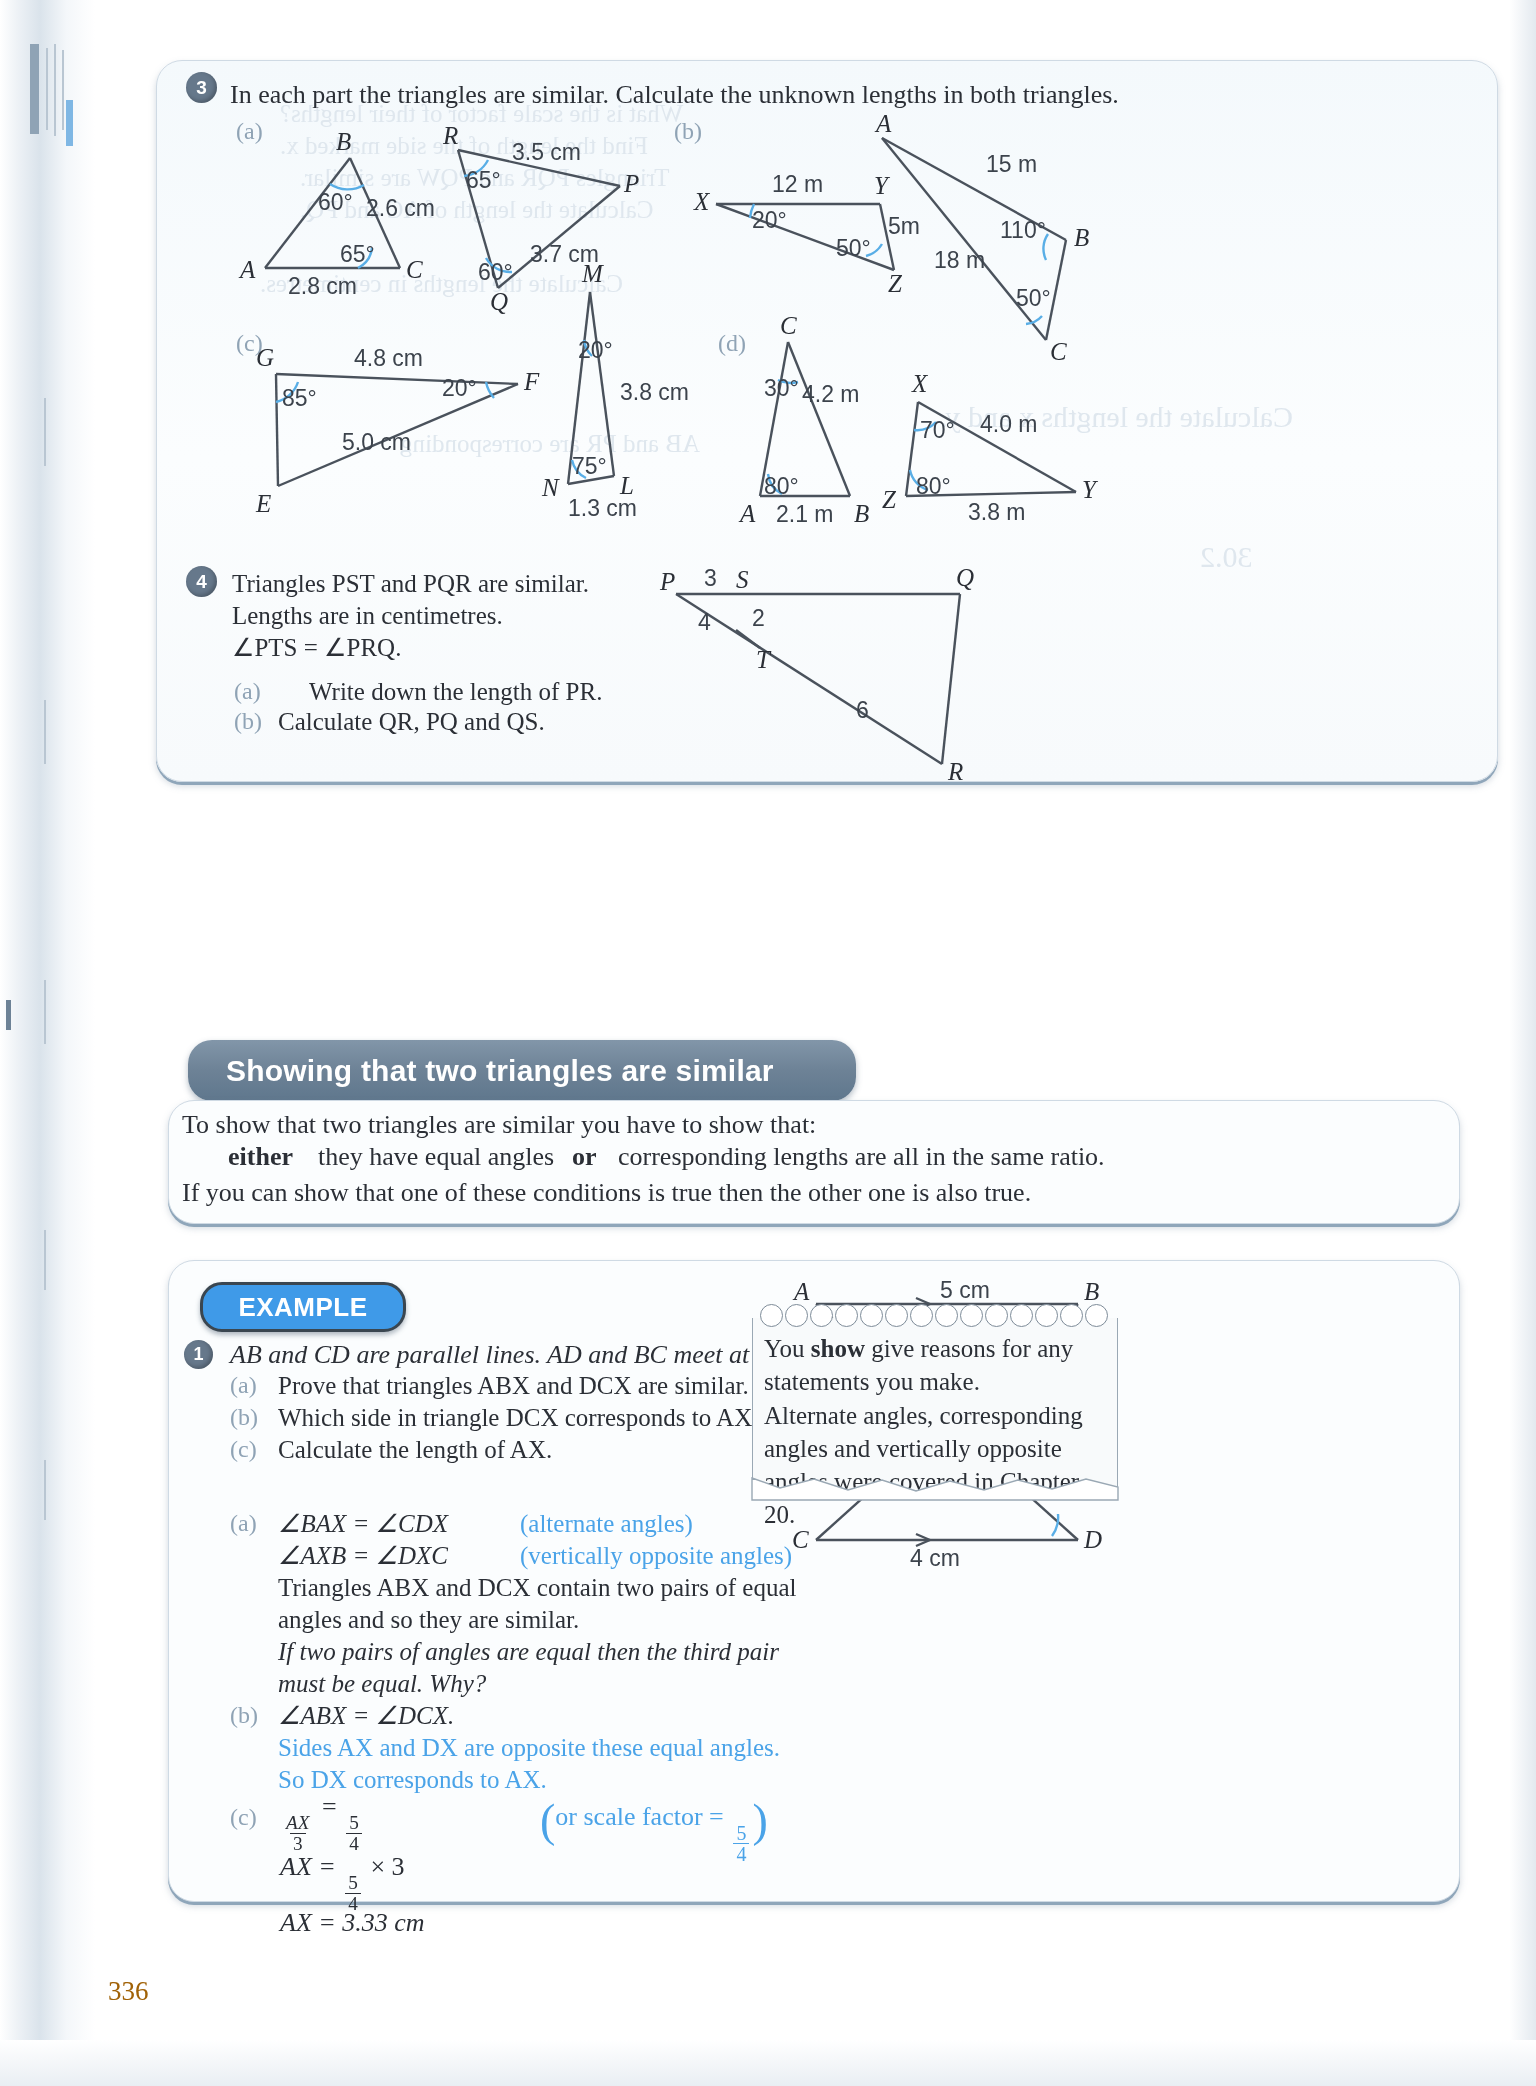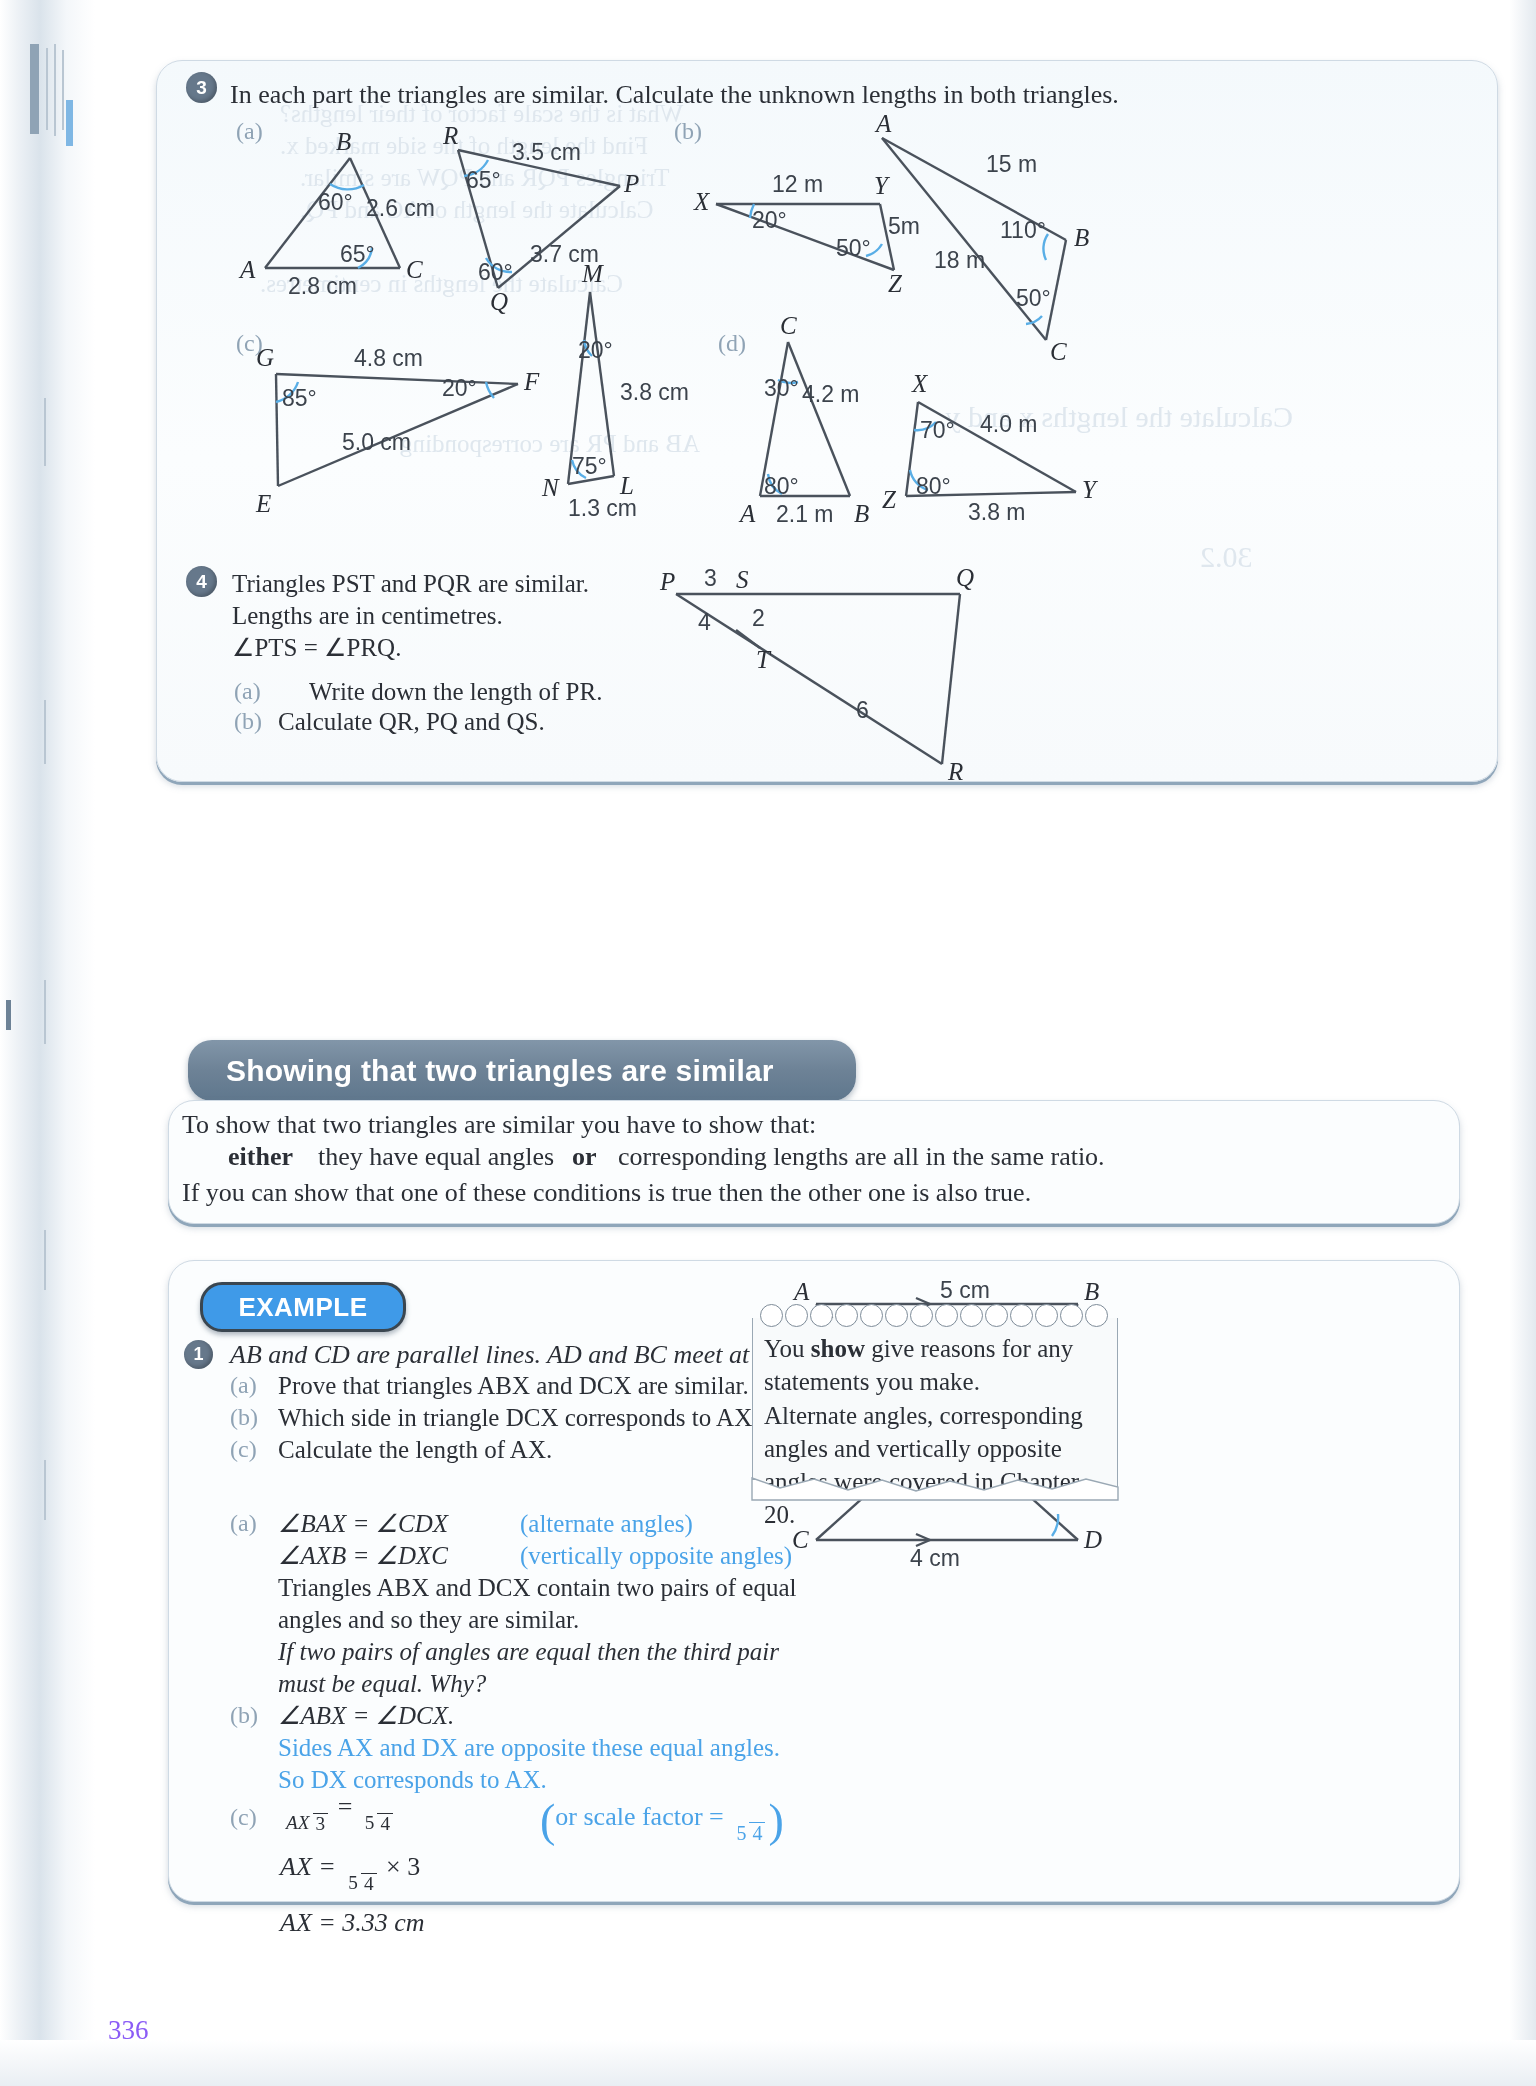--- a/index.html
+++ b/index.html
@@ -50,28 +50,28 @@
 
   
   #notebox{position:absolute;background:#f8fafb;border:1px solid #9aa8b4;
            border-top:none;}
   #noteholes{position:absolute;display:flex;justify-content:space-between;}
   .hole{width:21px;height:21px;border-radius:50%;border:1.6px solid #7d8b98;
         background:#ffffff;}
   #notetext{position:absolute;font-size:25px;line-height:1.33;color:#2b2f36;}
 
   
-  .frac{display:inline-flex;flex-direction:row;align-items:center;
+  .frac{display:inline-flex;flex-direction:column;align-items:center;
         vertical-align:-0.55em;margin:0 3px;line-height:1.02;}
   .frac .num{font-size:.74em;padding:0 3px;}
   .frac .den{font-size:.74em;padding:0 3px;border-top:1.6px solid currentColor;}
   .blue{color:#4aa3e8;}
   .mathline{position:absolute;font-size:26px;white-space:nowrap;}
 
-  #pageno{position:absolute;font-family:"Liberation Serif",serif;font-size:27px;color:#8b5cf6;margin-top:39px;}
+  #pageno{position:absolute;font-family:"Liberation Serif",serif;font-size:27px;color:#a16207;}
 
   svg{position:absolute;overflow:visible;}
   .dg text{font-family:"Liberation Sans",sans-serif;fill:#3c434c;}
   .dg .lbl{font-family:"Liberation Serif",serif;font-style:italic;font-size:25px;fill:#2b2f36;}
   .dg line,.dg path.s{stroke:#4a525c;stroke-width:2.4;fill:none;}
   .dg path.arc{stroke:#59aee6;stroke-width:2.4;fill:none;}
   .dg .len{font-size:23px;}
 
   
   .ghost{position:absolute;color:#dfe7ee;font-family:"Liberation Serif",serif;

